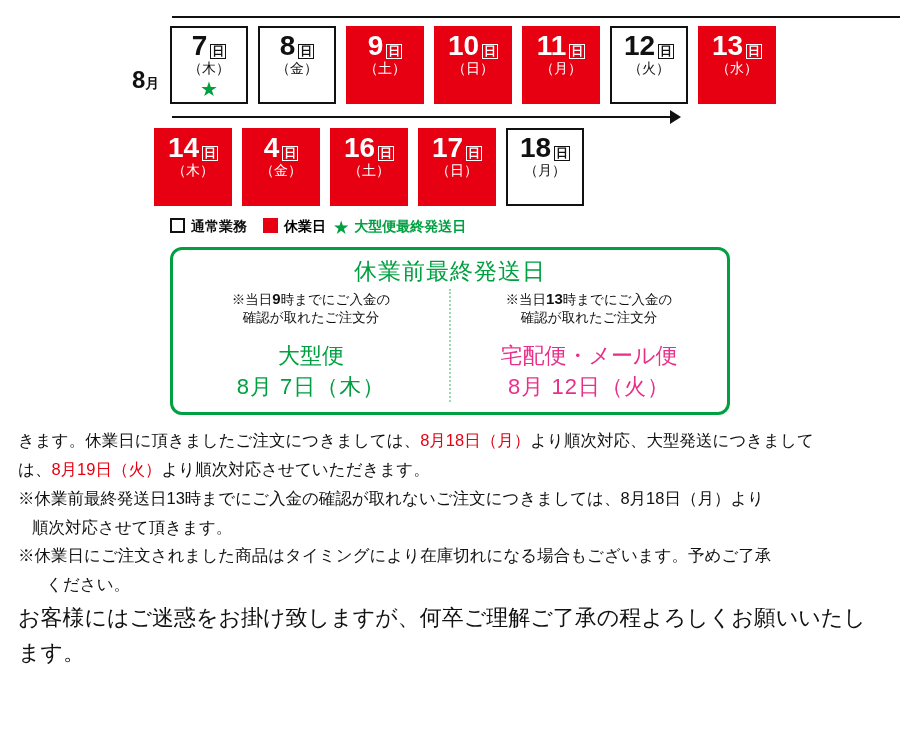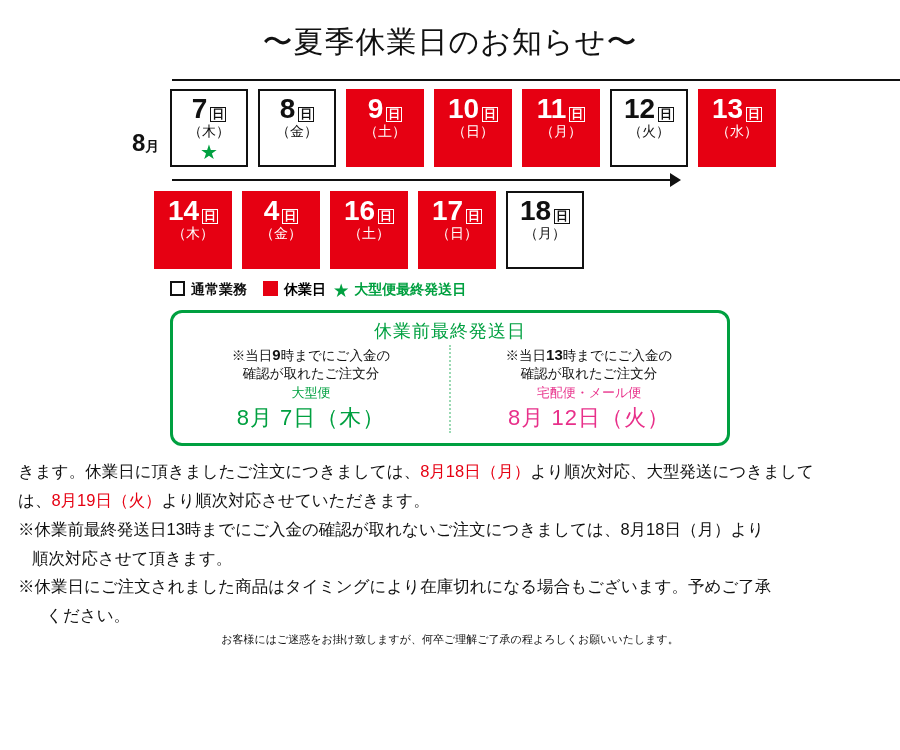--- a/index.html
+++ b/index.html
@@ -150,21 +150,21 @@
   .infobox {
     width: 560px;
     margin: 10px auto 0 auto;
     border: 3px solid #00a040;
     border-radius: 12px;
     box-sizing: border-box;
     padding: 6px 0 10px 0;
   }
   .infobox .ib-title {
     text-align: center;
-    font-size: 18px;
+    font-size: 23px;
     color: #00a040;
     font-weight: 400;
     letter-spacing: 1px;
   }
   .ib-cols {
     display: flex;
     margin-top: 2px;
   }
   .ib-col {
     flex: 1;
@@ -172,22 +172,22 @@
     padding: 0 6px;
   }
   .ib-col.left { border-right: 2px dotted #9ad9b3; }
   .ib-note {
     font-size: 13.5px;
     color: #111;
     line-height: 1.35;
   }
   .ib-note b { font-size: 15px; }
   .ib-kind {
-    font-size: 13px;
-    margin-top: 1px;
+    font-size: 22px;
+    margin-top: 14px;
   }
   .ib-kind.green { color: #00a040; }
   .ib-kind.pink  { color: #e8308a; }
   .ib-date {
     font-size: 22px;
     margin-top: 1px;
     letter-spacing: 1px;
   }
   .ib-date.green { color: #00a040; }
   .ib-date.pink  { color: #e8308a; }
@@ -196,31 +196,29 @@
   .body-text {
     margin: 12px 18px 0 18px;
     font-size: 16.5px;
     line-height: 1.62;
     color: #111;
   }
   .body-text p { margin: 0 0 2px 0; }
   .red { color: #e60012; }
   .hang { padding-left: 14px; }
   .closing {
-    text-align: center;
     margin-top: 8px;
-    font-size: 11px;
+    font-size: 22px;
   }
 </style>
 </head>
 <body>
 
 <div class="page">
 
-  <div class="title">〜夏季休業日のお知らせ〜</div>
 
   <div class="cal-wrap">
 
     <div class="month-label">
       <span>8</span><span class="small">月</span>
     </div>
 
     <div class="arrow-row">
       <div class="arrow-line" style="left:42px; width:740px;"></div>
 

